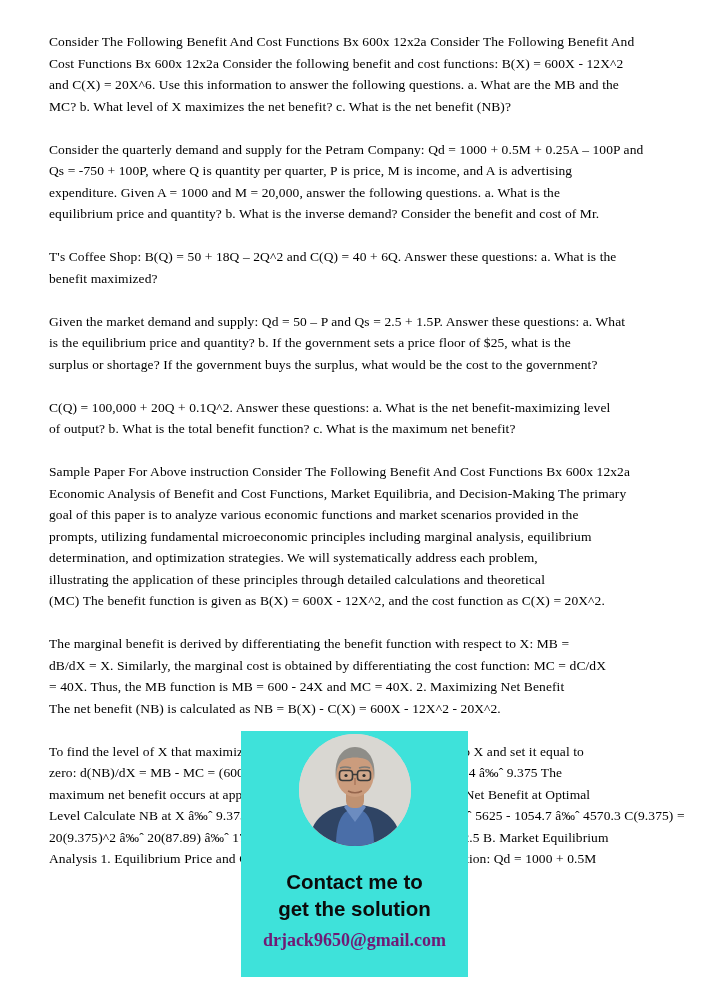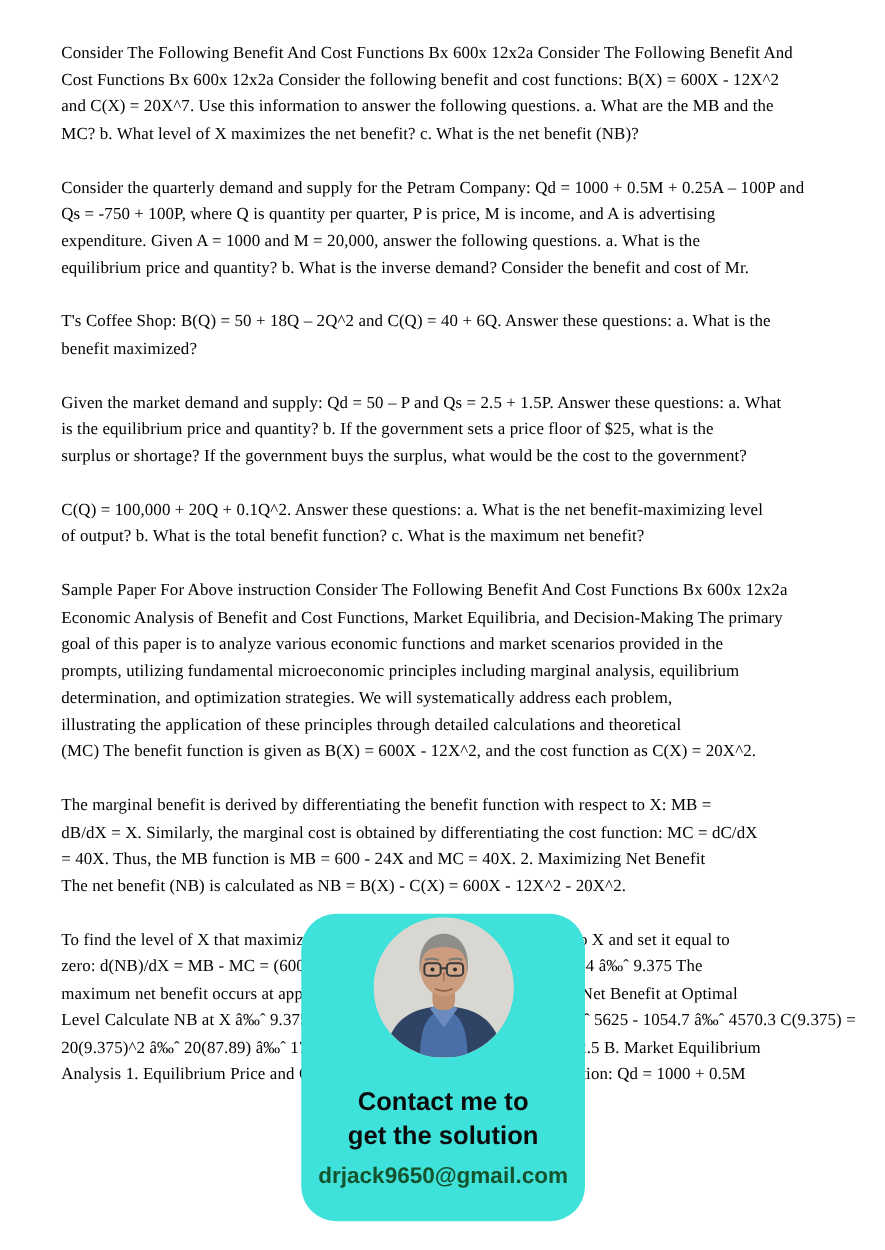--- a/index.html
+++ b/index.html
@@ -50,37 +50,37 @@
     margin-top: 22px;
     font-family: "Liberation Sans", sans-serif;
     font-weight: bold;
     font-size: 20.5px;
     line-height: 27px;
     color: #0b0b0b;
   }
   .contact-heading .h-line { display: block; }
   .contact-email {
     margin-top: 7px;
-    font-family: Liberation Sans, sans-serif;
+    font-family: Liberation Serif, serif;
     font-weight: bold;
     font-size: 18px;
     line-height: 22px;
-    color: #14532d;
+    color: #701a75;
   }
 </style>
 </head>
 <body>
 
 <div class="page">
 
   <div class="doc">
       <div class="paragraph">
         <div class="line">Consider The Following Benefit And Cost Functions Bx 600x 12x2a Consider The Following Benefit And</div>
         <div class="line">Cost Functions Bx 600x 12x2a Consider the following benefit and cost functions: B(X) = 600X - 12X^2</div>
-        <div class="line">and C(X) = 20X^7. Use this information to answer the following questions. a. What are the MB and the</div>
+        <div class="line">and C(X) = 20X^6. Use this information to answer the following questions. a. What are the MB and the</div>
         <div class="line">MC? b. What level of X maximizes the net benefit? c. What is the net benefit (NB)?</div>
       </div>
       <div class="paragraph">
         <div class="line">Consider the quarterly demand and supply for the Petram Company: Qd = 1000 + 0.5M + 0.25A – 100P and</div>
         <div class="line">Qs = -750 + 100P, where Q is quantity per quarter, P is price, M is income, and A is advertising</div>
         <div class="line">expenditure. Given A = 1000 and M = 20,000, answer the following questions. a. What is the</div>
         <div class="line">equilibrium price and quantity? b. What is the inverse demand? Consider the benefit and cost of Mr.</div>
       </div>
       <div class="paragraph">
         <div class="line">T's Coffee Shop: B(Q) = 50 + 18Q – 2Q^2 and C(Q) = 40 + 6Q. Answer these questions: a. What is the</div>
@@ -113,21 +113,21 @@
       <div class="paragraph">
         <div class="line">To find the level of X that maximizes NB, take the derivative with respect to X and set it equal to</div>
         <div class="line">zero: d(NB)/dX = MB - MC = (600 - 24X) - 40X = 0 600 = 64X X = 600 / 64 â‰ˆ 9.375 The</div>
         <div class="line">maximum net benefit occurs at approximately X = 9.375. 3. Evaluating the Net Benefit at Optimal</div>
         <div class="line">Level Calculate NB at X â‰ˆ 9.375: B(9.375) = 600(9.375) - 12(87.89) â‰ˆ 5625 - 1054.7 â‰ˆ 4570.3 C(9.375) =</div>
         <div class="line">20(9.375)^2 â‰ˆ 20(87.89) â‰ˆ 1757.8 NB â‰ˆ 4570.3 - 1757.8 â‰ˆ 2812.5 B. Market Equilibrium</div>
         <div class="line">Analysis 1. Equilibrium Price and Quantity We begin with the demand function: Qd = 1000 + 0.5M</div>
       </div>
     </div>
 
-  <div class="overlay" style="background: rgb(62, 226, 218); border-radius: 28px;">
+  <div class="overlay" style="background: rgb(62, 226, 218);">
     <div class="photo">
       <svg viewBox="0 0 112 112" xmlns="http://www.w3.org/2000/svg" aria-hidden="true">
         <rect width="112" height="112" fill="#d9d7d2"></rect>
         <path d="M10,112 C10,84 30,71 56,71 C82,71 102,84 102,112 Z" fill="#2f4464"></path>
         <path d="M37,112 C37,86 44,75 56,75 C68,75 75,86 75,112 Z" fill="#4a6ea8"></path>
         <path d="M45,73 L56,88 L67,73 L60,68 L52,68 Z" fill="#6c8cc0"></path>
         <rect x="47" y="50" width="18" height="24" rx="7" fill="#c09272"></rect>
         <ellipse cx="56" cy="40" rx="19" ry="23" fill="#cb9c7d"></ellipse>
         <path d="M37,46 C34,20 47,13 56,13 C65,13 78,20 75,46 C75,34 72,27 66,25 C60,23 52,23 46,25 C40,27 37,34 37,46 Z" fill="#8e8d88"></path>
         <path d="M41,34 Q46,32 52,34 M60,34 Q66,32 71,34" stroke="#7a7a76" stroke-width="1.6" fill="none"></path>

